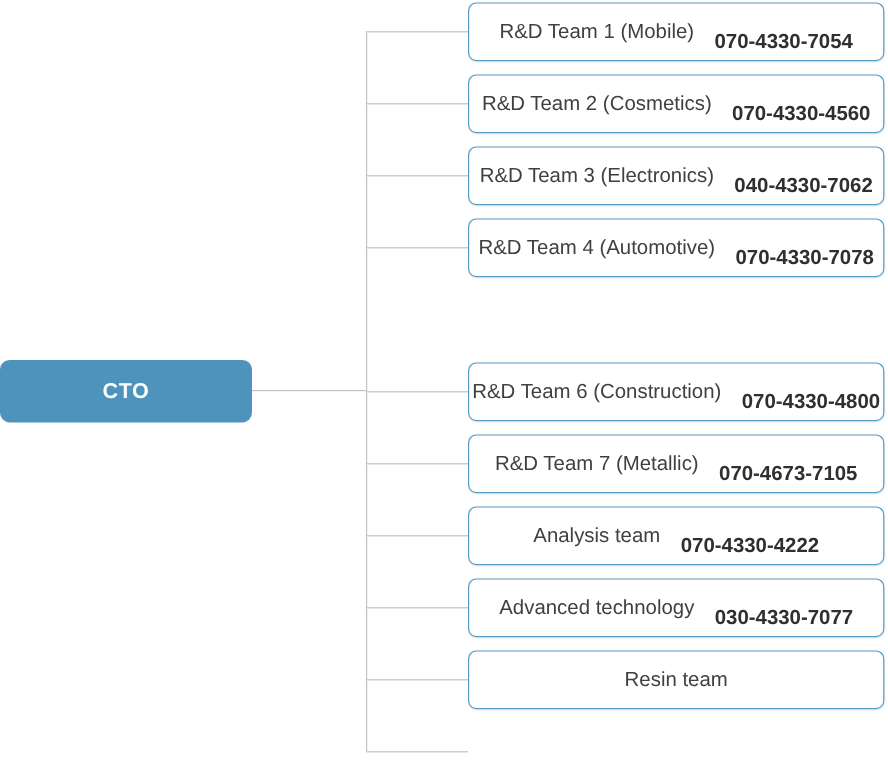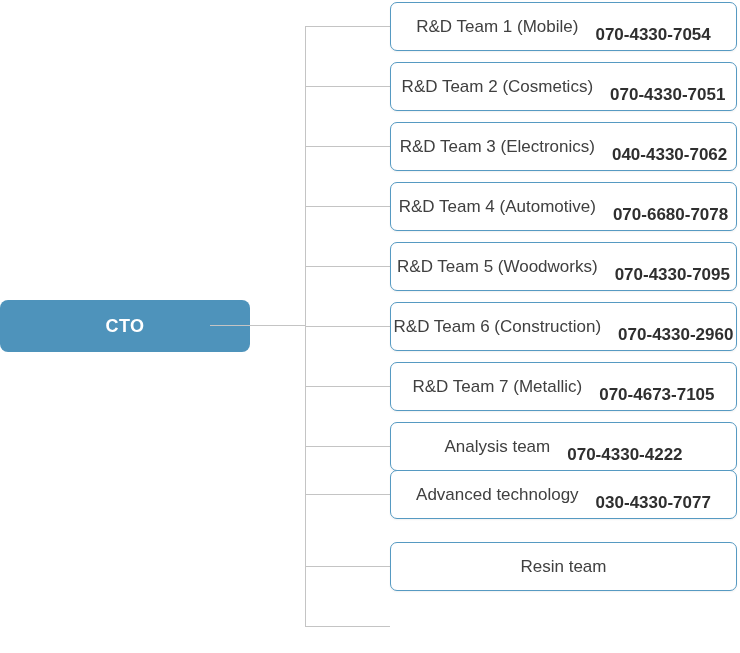--- a/index.html
+++ b/index.html
@@ -12,21 +12,21 @@
     height: 653px;
     background: #ffffff;
     overflow: hidden;
   }
 
   
   .cto-box {
     position: absolute;
     left: 0;
     top: 300px;
-    width: 250px;
+    width: 210px;
     height: 52px;
     background: #4e93bb;
     border-radius: 8px;
     display: flex;
     align-items: center;
     justify-content: center;
     color: #ffffff;
     font-size: 18px;
     font-weight: 600;
     letter-spacing: 0.5px;
@@ -71,21 +71,21 @@
     white-space: nowrap;
   }
   .team-box .phone {
     font-weight: bold;
     color: #2f2f2f;
     margin-top: 16px;
   }
 
   .r0  { top: 2px;   } .r1  { top: 62px;  } .r2  { top: 122px; }
   .r3  { top: 182px; } .r4  { top: 242px; } .r5  { top: 302px; }
-  .r6  { top: 362px; } .r7  { top: 422px; border-radius: 10px; } .r8  { top: 470px; }
+  .r6  { top: 362px; } .r7  { top: 422px; border-radius: 10px; } .r8  { top: 482px; }
   .r9  { top: 542px; } .r10 { top: 602px; }
 </style>
 </head>
 <body>
 
 <div class="canvas">
 
   <div class="cto-box">
     <span>CTO</span>
   </div>
@@ -98,53 +98,46 @@
     <div class="team-box">
       <span>R&amp;D Team 1 (Mobile)</span>
       <span class="phone">070-4330-7054</span>
     </div>
   </div>
 
   <div class="team-row r1">
     <div class="branch"></div>
     <div class="team-box">
       <span>R&amp;D Team 2 (Cosmetics)</span>
-      <span class="phone">070-4330-7051</span>
+      <span class="phone">070-4330-4560</span>
     </div>
   </div>
 
   <div class="team-row r2">
     <div class="branch"></div>
     <div class="team-box">
       <span>R&amp;D Team 3 (Electronics)</span>
       <span class="phone">040-4330-7062</span>
     </div>
   </div>
 
   <div class="team-row r3">
     <div class="branch"></div>
     <div class="team-box">
       <span>R&amp;D Team 4 (Automotive)</span>
-      <span class="phone">070-6680-7078</span>
+      <span class="phone">070-4330-7078</span>
     </div>
   </div>
 
-  <div class="team-row r4">
-    <div class="branch"></div>
-    <div class="team-box">
-      <span>R&amp;D Team 5 (Woodworks)</span>
-      <span class="phone">070-4330-7095</span>
-    </div>
-  </div>
 
   <div class="team-row r5">
     <div class="branch"></div>
     <div class="team-box">
       <span>R&amp;D Team 6 (Construction)</span>
-      <span class="phone">070-4330-2960</span>
+      <span class="phone">070-4330-4800</span>
     </div>
   </div>
 
   <div class="team-row r6">
     <div class="branch"></div>
     <div class="team-box">
       <span>R&amp;D Team 7 (Metallic)</span>
       <span class="phone">070-4673-7105</span>
     </div>
   </div>

